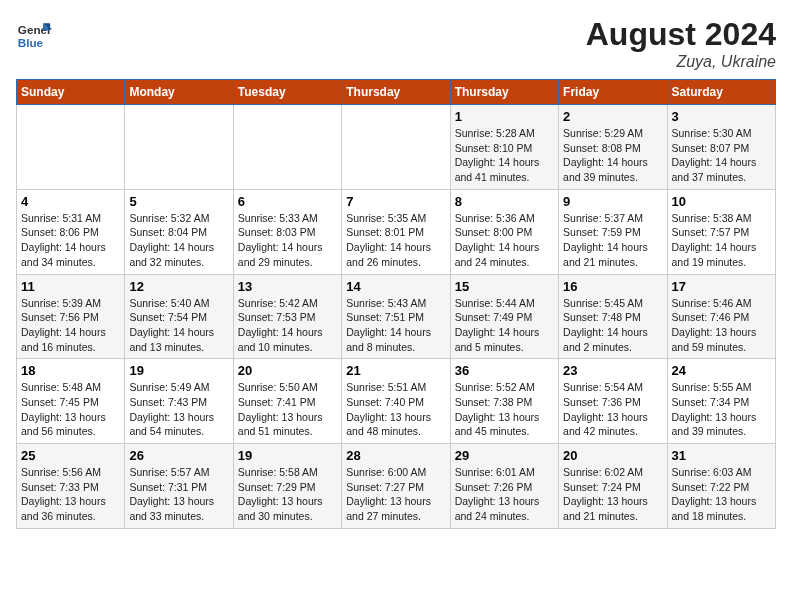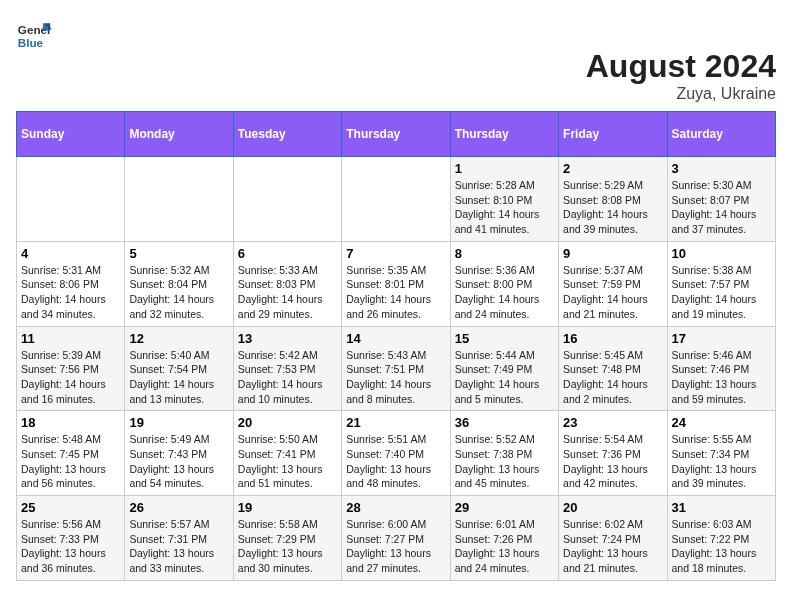--- a/index.html
+++ b/index.html
@@ -25,36 +25,36 @@
       width: 36px;
       height: 36px;
     }
     .title-block {
       text-align: right;
     }
     .title-block h1 {
       font-size: 32px;
       font-weight: bold;
       color: #222;
-      margin-top: 32px;
     }
     .title-block h2 {
       font-size: 16px;
       font-weight: normal;
       color: #444;
+      font-style: italic;
     }
     table {
       width: 100%;
       border-collapse: collapse;
       font-size: 11px;
     }
     thead tr th {
-      background-color: #8b5cf6;
+      background-color: #c2410c;
       color: #fff;
-      padding: 15px 4px;
+      padding: 5px 4px;
       text-align: left;
       font-size: 12px;
       font-weight: bold;
       border: 1px solid #2a6db5;
     }
     tbody tr td {
       border: 1px solid #ccc;
       vertical-align: top;
       padding: 4px;
       width: 108px;

